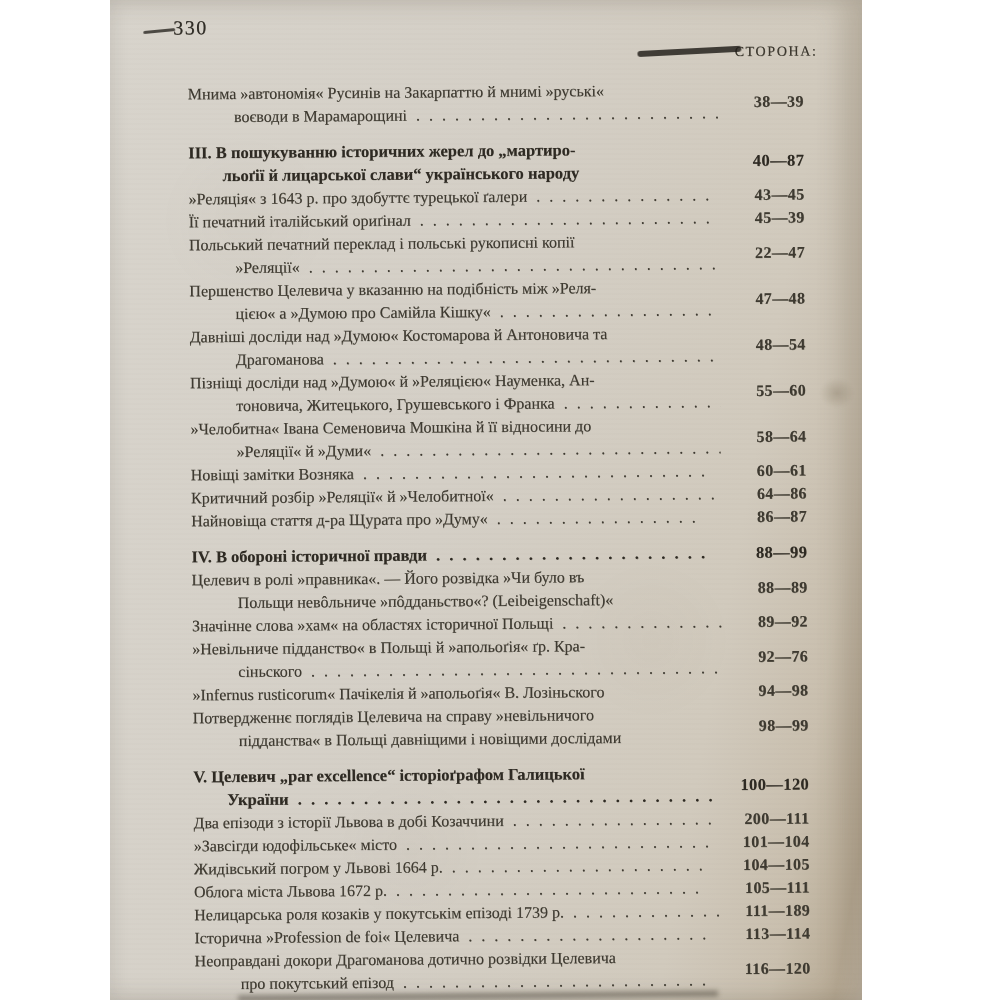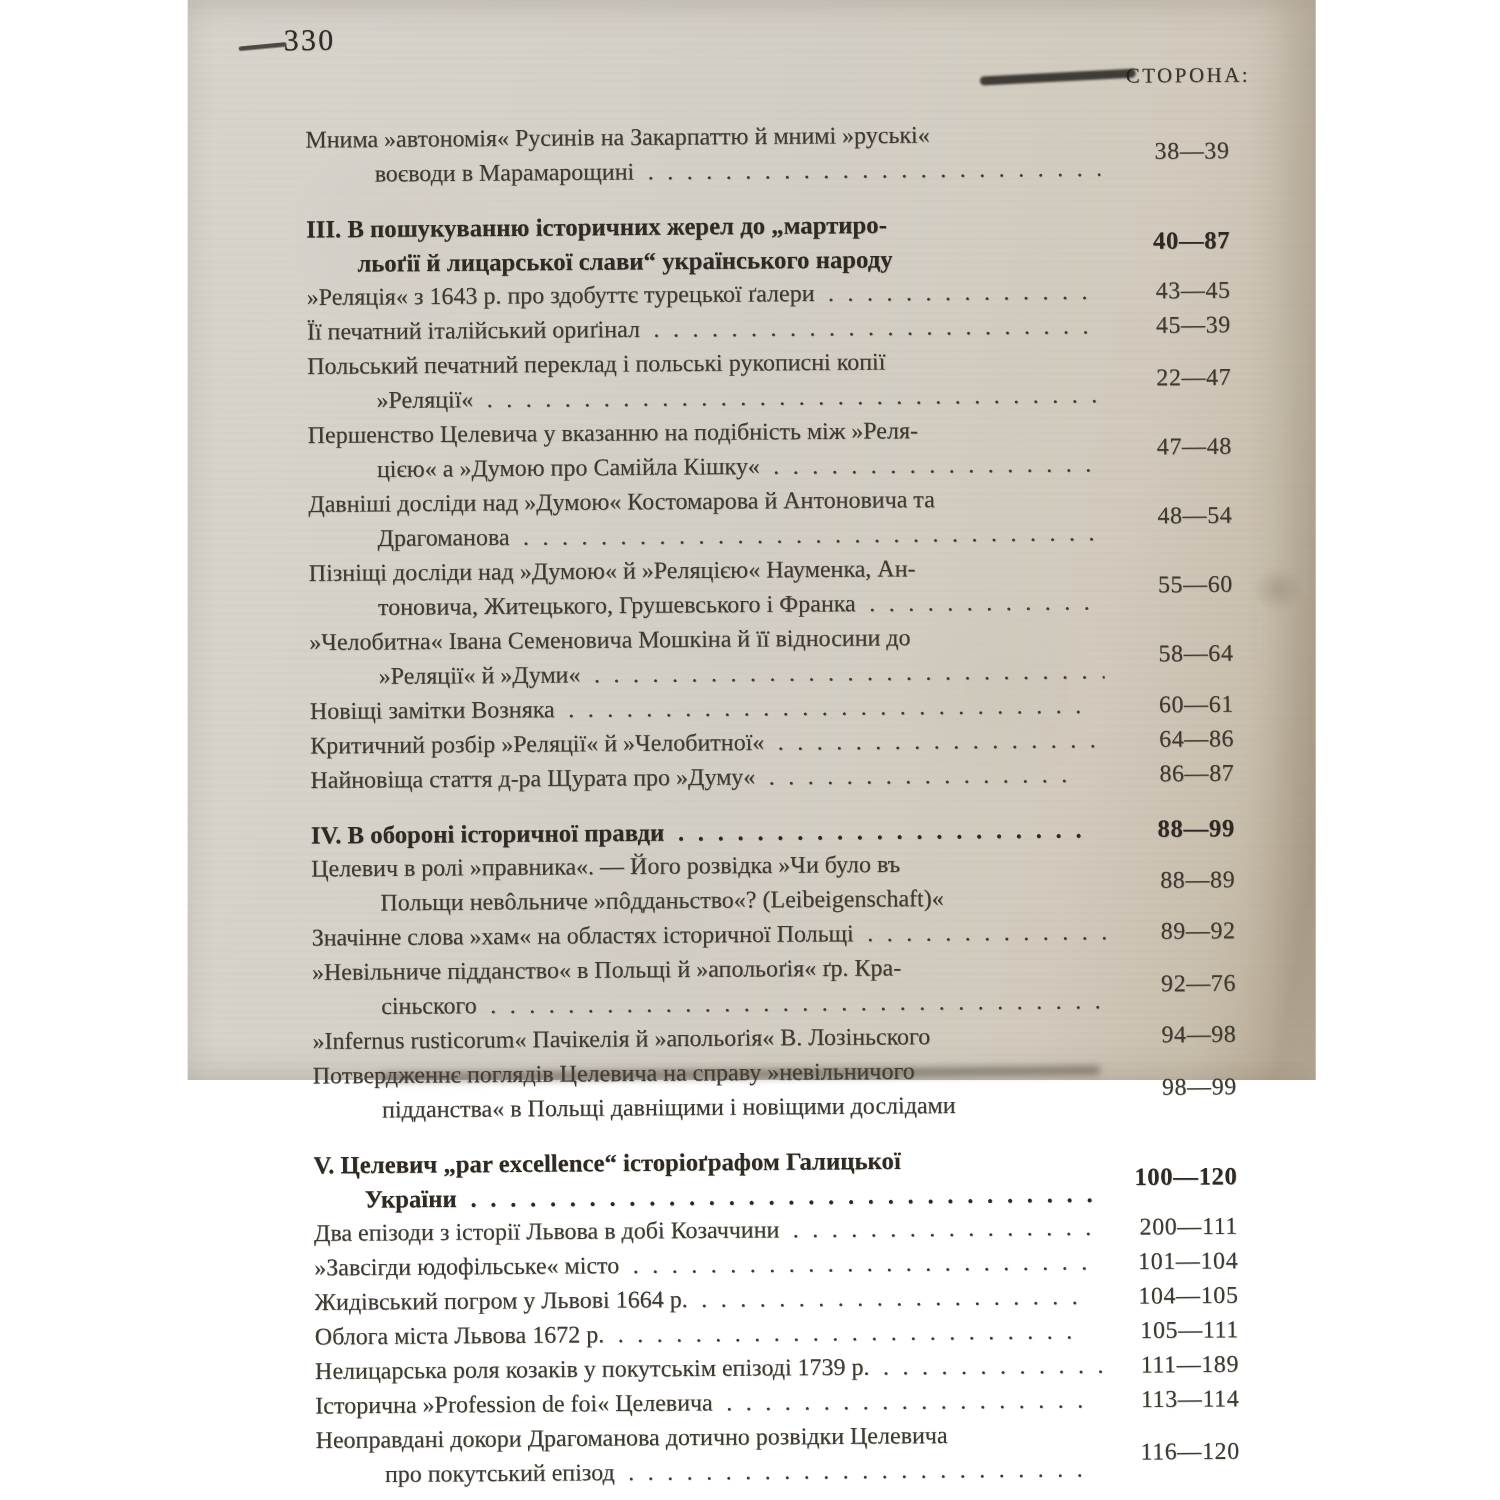--- a/index.html
+++ b/index.html
@@ -1,19 +1,19 @@
 <!DOCTYPE html>
 <html><head>
 <meta charset="utf-8">
 <style>
   html,body { margin:0; padding:0; background:#ffffff; }
   body { width:1000px; height:1000px; position:relative; overflow:hidden;
          font-family:"Liberation Serif","DejaVu Serif",serif; }
 
-  .page { position:absolute; left:125px; top:0; width:752px; height:720px;
+  .page { position:absolute; left:110px; top:0; width:752px; height:1000px;
     background:linear-gradient(100deg,#d8d4cc 0%, #d4cfc6 45%, #d1cabd 78%,
                #c9bfae 90%, #b9ac97 97%, #c7bcab 100%);
     box-shadow:inset 7px 0 16px rgba(0,0,0,.05),
                inset -20px 0 26px rgba(92,76,54,.20);
     color:#3e3a31; }
 
   .grain { position:absolute; inset:0; pointer-events:none; opacity:.6;
     background-image:
       radial-gradient(circle at 18% 22%, rgba(110,95,72,.05), transparent 9%),
       radial-gradient(circle at 72% 64%, rgba(110,95,72,.05), transparent 10%),
@@ -39,21 +39,21 @@
              opacity:.82; filter:blur(.7px); }
 
   #toc { margin-top:18px; font-size:16px; line-height:23px;
          text-shadow:.3px .3px .55px rgba(52,46,36,.45); }
   .row { display:flex; align-items:center; }
   .row .txt { flex:1 1 auto; min-width:0; padding-right:16px; }
   .row .txt .ln { white-space:nowrap; overflow:hidden; }
   .row .txt .ln .leader { word-spacing:5px; }
   .row .txt .ln.cont { padding-left:46px; }
   .row .pg { flex:0 0 70px; text-align:right; white-space:nowrap;
-             letter-spacing:.4px; }
+             letter-spacing:.4px;font-weight:bold; }
   .row.heading { font-weight:bold; color:#2e2a23; margin-top:13px;
                  font-size:16.5px; }
   .row.heading .ln.cont { padding-left:34px; }
 
   .margin-smudge { position:absolute; right:8px; top:378px; width:34px; height:30px;
     background:radial-gradient(ellipse at center, rgba(118,104,82,.30), transparent 70%);
     filter:blur(1px); }
   .bottom-smudge { position:absolute; left:128px; bottom:1px; width:480px; height:6px;
     background:#4a443a; filter:blur(2.6px); opacity:.5; transform:rotate(-.6deg); }
 </style>

